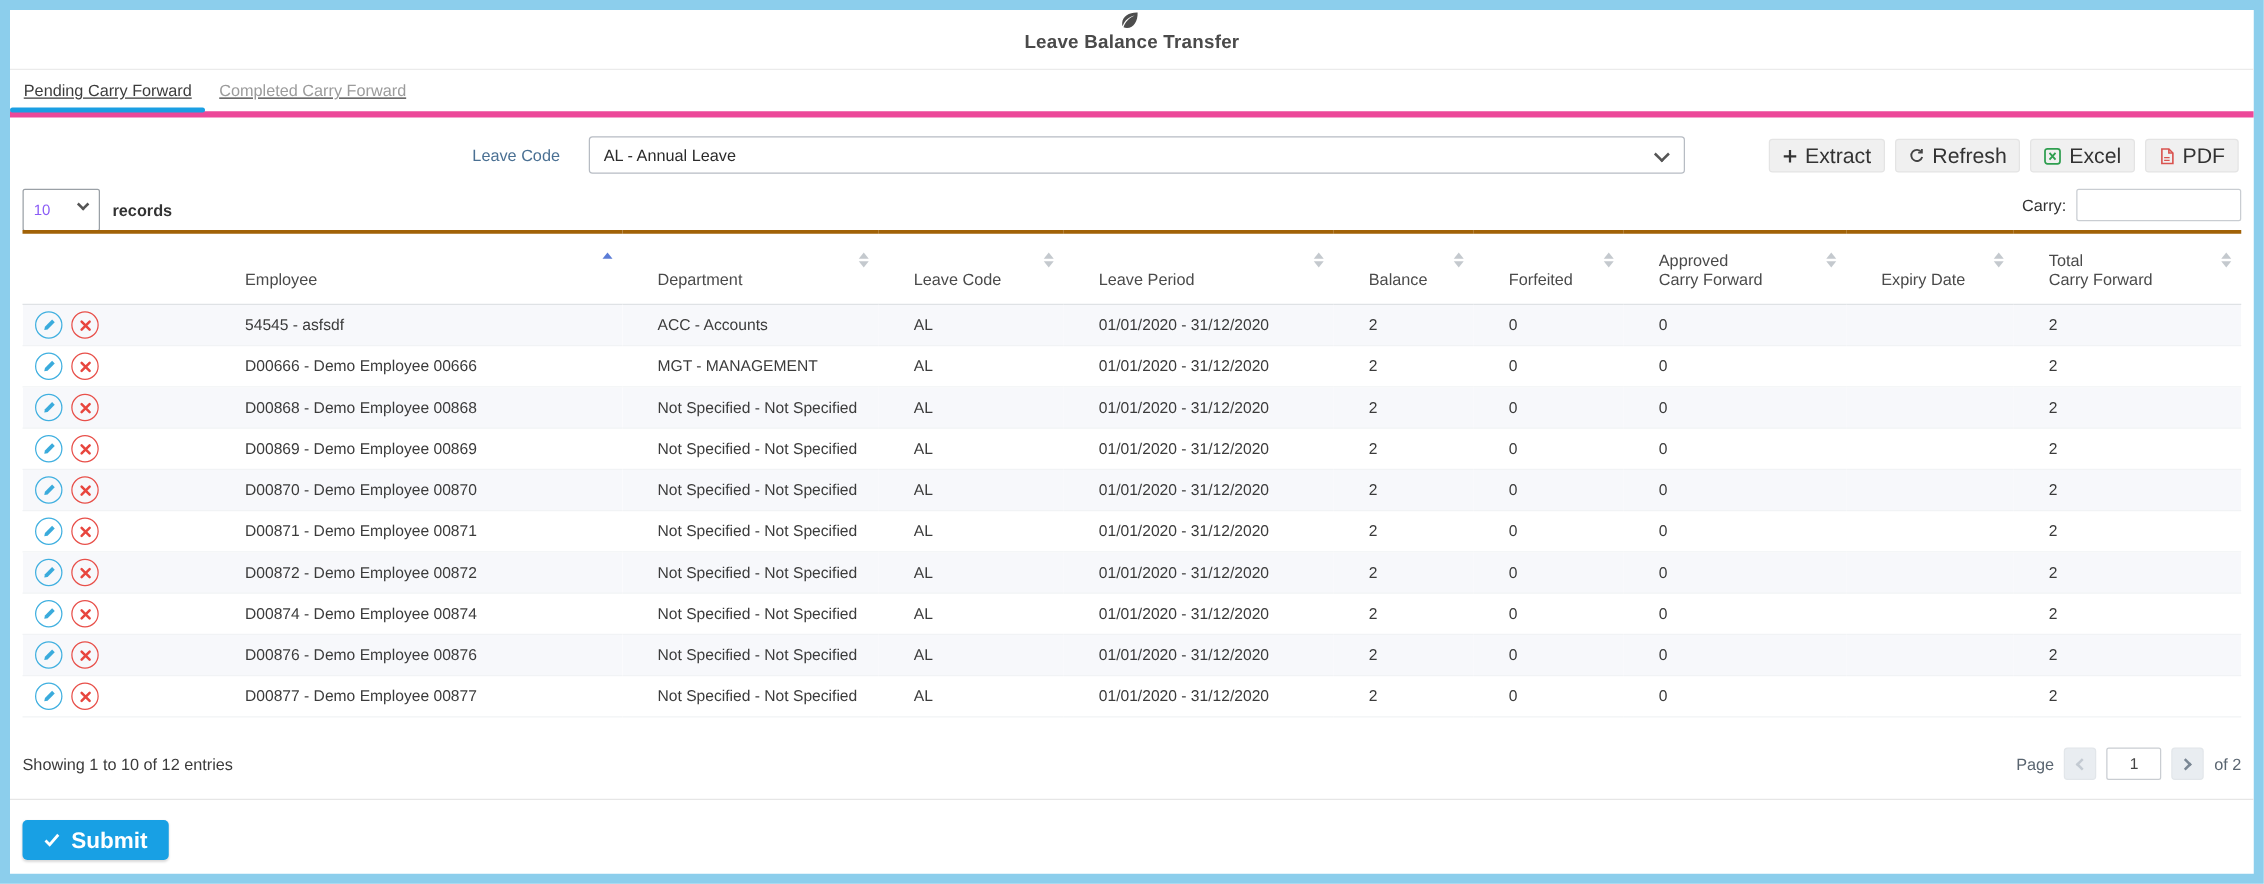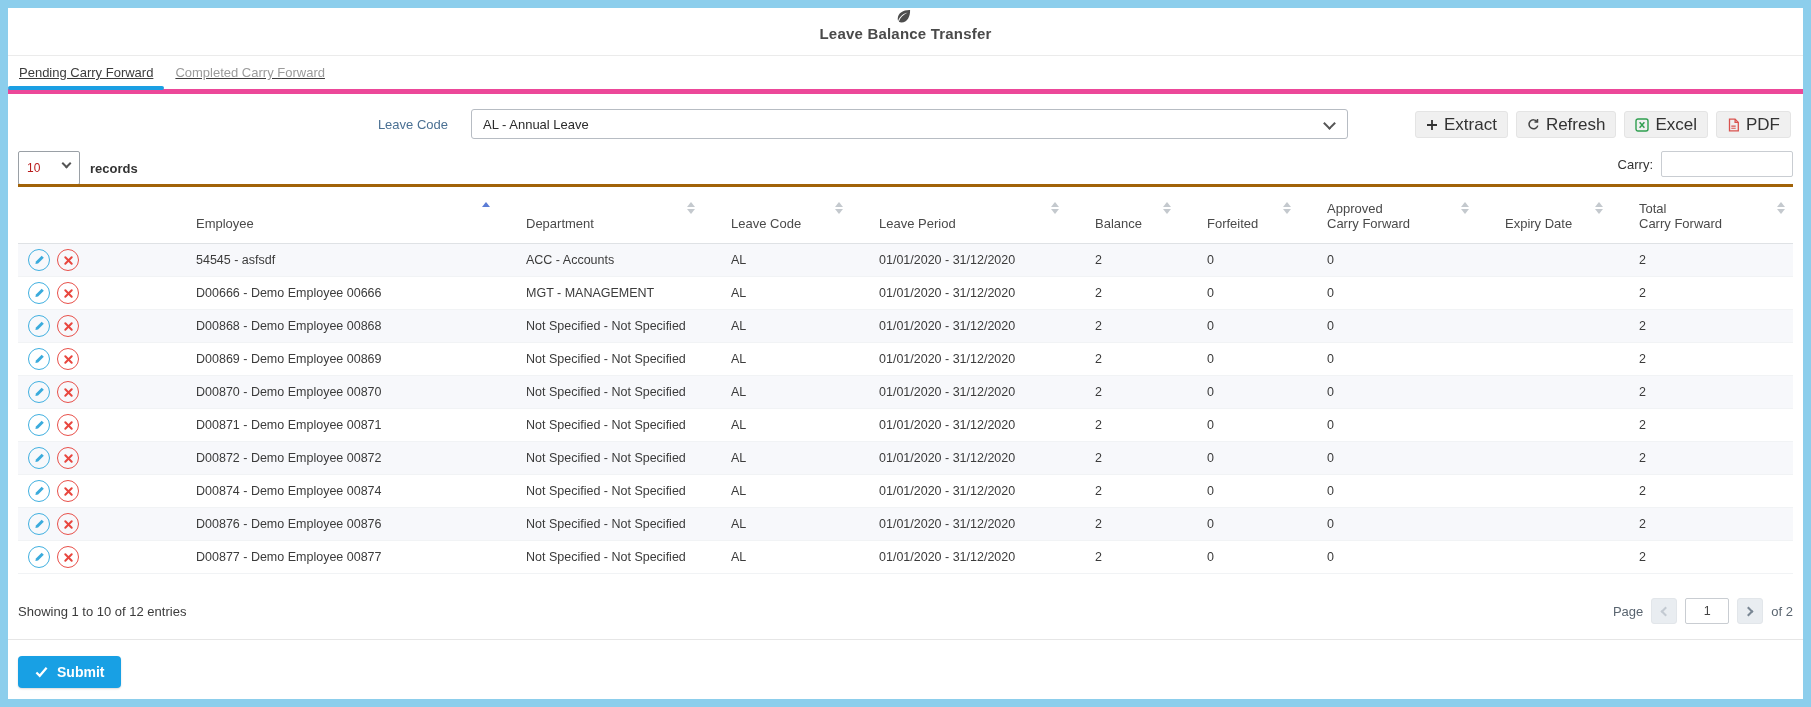--- a/index.html
+++ b/index.html
@@ -30,21 +30,21 @@
 
   .leave-label { position:absolute; left:330px; top:23px; width:110px; text-align:right; font-size:13px; color:#4a7093; }
   .leave-select { position:absolute; left:463px; top:15px; width:877px; height:30px; border:1px solid #b7bcc3; border-radius:3px; background:#fff; display:flex; align-items:center; padding:0 30px 0 11px; font-size:13px; color:#2b2b2b; cursor:pointer; }
   .leave-select .chev { position:absolute; right:13px; top:9px; width:9px; height:9px; border-right:2px solid #555; border-bottom:2px solid #555; transform:rotate(45deg); }
 
   .btn-group { position:absolute; right:12px; top:17px; display:flex; gap:8px; }
   .tool-btn { height:27px; background:#f0f0f0; border:1px solid #e4e4e4; border-radius:3px; display:inline-flex; align-items:center; gap:6px; padding:0 10px; font-size:17px; color:#333; cursor:pointer; }
   .tool-btn svg { display:block; }
 
   .records-wrap { position:absolute; left:10px; top:57px; display:flex; align-items:center; gap:10px; }
-  .records-select { width:62px; height:26px; border:1px solid #9aa0a6; border-radius:2px; display:flex; align-items:center; padding:16px 8px; font-size:12px; color:#b91c1c; position:relative; cursor:pointer; }
+  .records-select { width:62px; height:26px; border:1px solid #9aa0a6; border-radius:2px; display:flex; align-items:center; padding:16px 8px; font-size:12px; color:#8b5cf6; position:relative; cursor:pointer; }
   .records-select .chev { position:absolute; right:9px; top:8px; width:7px; height:7px; border-right:2px solid #555; border-bottom:2px solid #555; transform:rotate(45deg); }
   .records-label { font-size:13px; font-weight:600; color:#333; }
 
   .search-wrap { position:absolute; right:10px; top:57px; display:flex; align-items:center; gap:8px; }
   .search-label { font-size:13px; color:#333; }
   .search-input { width:132px; height:26px; border:1px solid #c9cdd2; border-radius:2px; padding:0 6px; font-size:12.5px; outline:none; }
 
   
   .grid { position:absolute; left:10px; top:90px; width:1775px; border-collapse:collapse; table-layout:fixed; }
   .grid thead th { vertical-align:bottom; text-align:left; padding:14px 0 12px 28px; font-size:13px; font-weight:400; color:#4a4a4a; border-top:3px solid #a16207; border-bottom:1px solid #dfe2e5; position:relative; white-space:pre-line; line-height:15px; cursor:pointer; }
@@ -68,21 +68,21 @@
   .pager { display:flex; align-items:center; gap:8px; font-size:13px; color:#5a6570; }
   .pg-btn { width:26px; height:26px; background:#e9edf1; border:1px solid #e2e6ea; border-radius:3px; display:inline-flex; align-items:center; justify-content:center; cursor:pointer; }
   .pg-chev { width:7px; height:7px; border-right:2px solid #7a8794; border-bottom:2px solid #7a8794; }
   .pg-chev.prev { transform:rotate(135deg); border-color:#c3cad2; margin-left:3px; }
   .pg-chev.next { transform:rotate(-45deg); margin-right:3px; }
   .page-input { width:44px; height:26px; border:1px solid #c9cdd2; border-radius:2px; text-align:center; font-size:12.5px; color:#444; outline:none; }
 
   .divider { position:absolute; left:0; right:0; top:545px; border-top:1px solid #e6e6e6; }
 
   .submit-row { position:absolute; left:10px; top:562px; }
-  .submit-btn { height:32px; background:#18a0e4; border:none; border-radius:4px; color:#fff; font-size:14px; font-weight:700; font-family:"Liberation Sans", sans-serif; display:inline-flex; align-items:center; gap:9px; padding:12px 17px; cursor:pointer; box-shadow:0 1px 2px rgba(0,0,0,.15); }
+  .submit-btn { height:32px; background:#18a0e4; border:none; border-radius:4px; color:#fff; font-size:18px; font-weight:700; font-family:"Liberation Sans", sans-serif; display:inline-flex; align-items:center; gap:9px; padding:12px 17px; cursor:pointer; box-shadow:0 1px 2px rgba(0,0,0,.15); }
 </style>
 </head>
 <body>
 
 <div class="titlebar">
   <svg class="leaf" viewBox="0 0 16 16">
     <path d="M14.2 1.8C8 1.6 3 4.4 2.6 9.6c-.1 1 0 1.9.3 2.6C4.5 7.6 8.2 5 12 4.2 8 6 4.8 9 3.6 13c.7.4 1.6.6 2.6.6 5.3-.1 8.2-5.6 8-11.8z" fill="#4d4d4d"></path>
   </svg>
   <span class="page-title">Leave Balance Transfer</span>
 </div>

